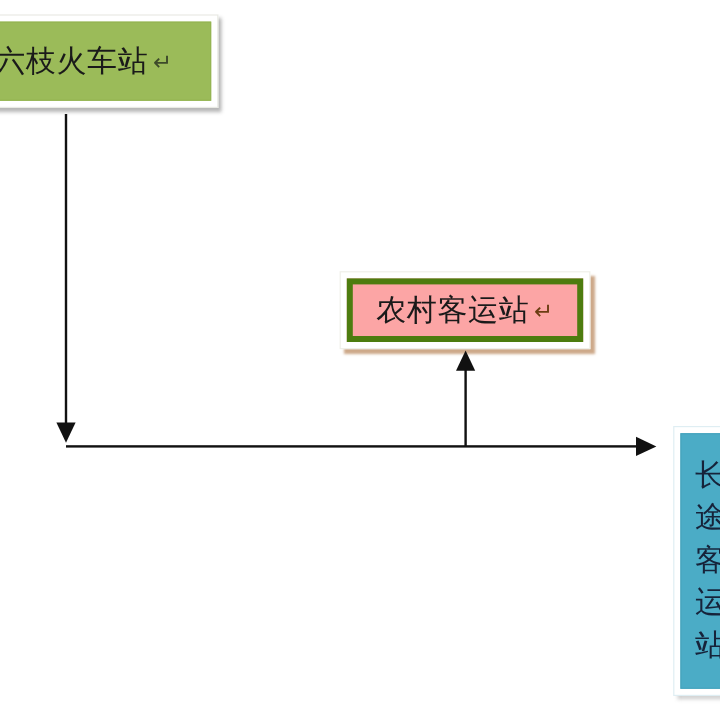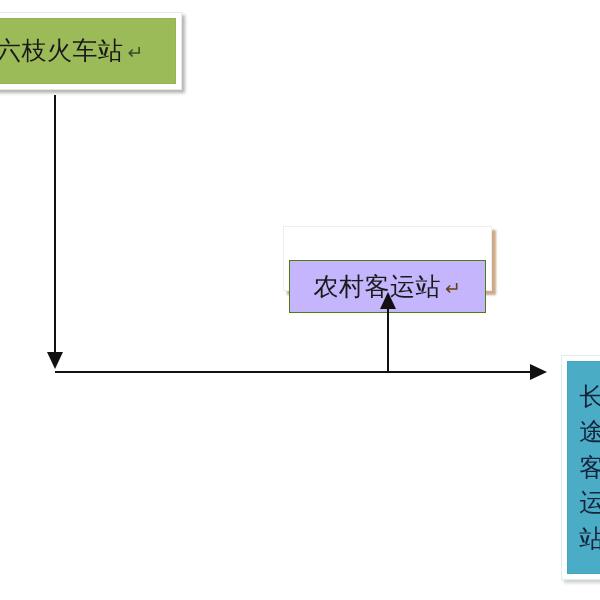--- a/index.html
+++ b/index.html
@@ -6,21 +6,21 @@
     margin: 0;
     padding: 0;
     background: #ffffff;
   }
   #canvas {
     position: relative;
     width: 600px;
     height: 600px;
     background: #ffffff;
     overflow: hidden;
-    font-family: Liberation Serif, serif;
+    font-family: Liberation Sans, sans-serif;
   }
 
   
   .node {
     position: absolute;
     box-sizing: border-box;
     background: #ffffff;
     padding: 5px;
   }
   .node .fill {
@@ -54,23 +54,22 @@
   
   #node-rural-bus-station {
     left: 283px;
     top: 226px;
     width: 209px;
     height: 65px;
     border: 1px solid #efefe9;
     box-shadow: 4px 4px 2px rgba(196,154,116,0.85);
   }
   #node-rural-bus-station .fill {
-    background: #c4b5fd;
-    border: 1px solid #4d7c0f;
-    margin-top: 28px;
+    background: #fca5a5;
+    border: 5px solid #4d7c0f;
   }
 
   
   #node-longdistance-bus-station {
     left: 561px;
     top: 355px;
     width: 62px;
     height: 225px;
     border: 1px solid #dfeef3;
     box-shadow: 3px 3px 3px rgba(120,120,120,0.35);

